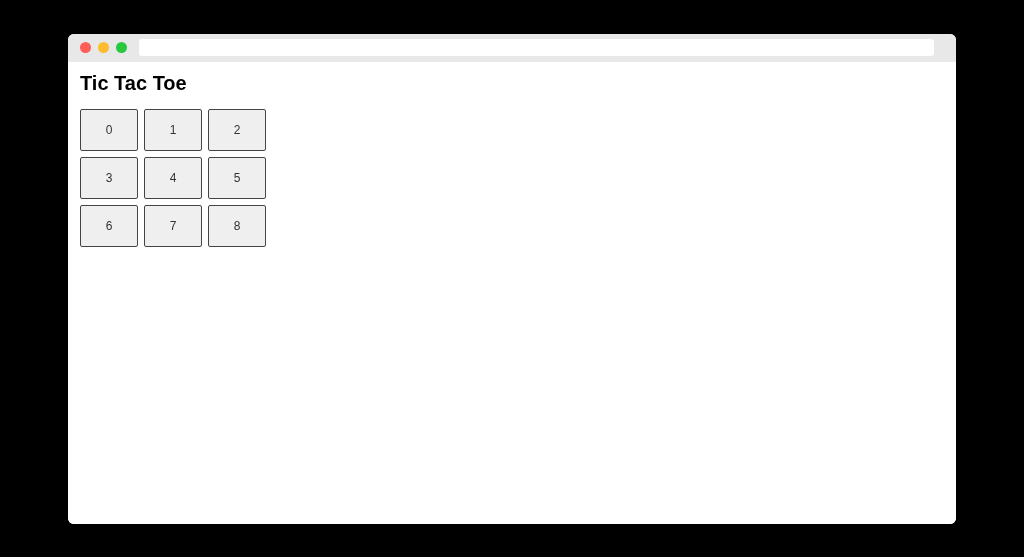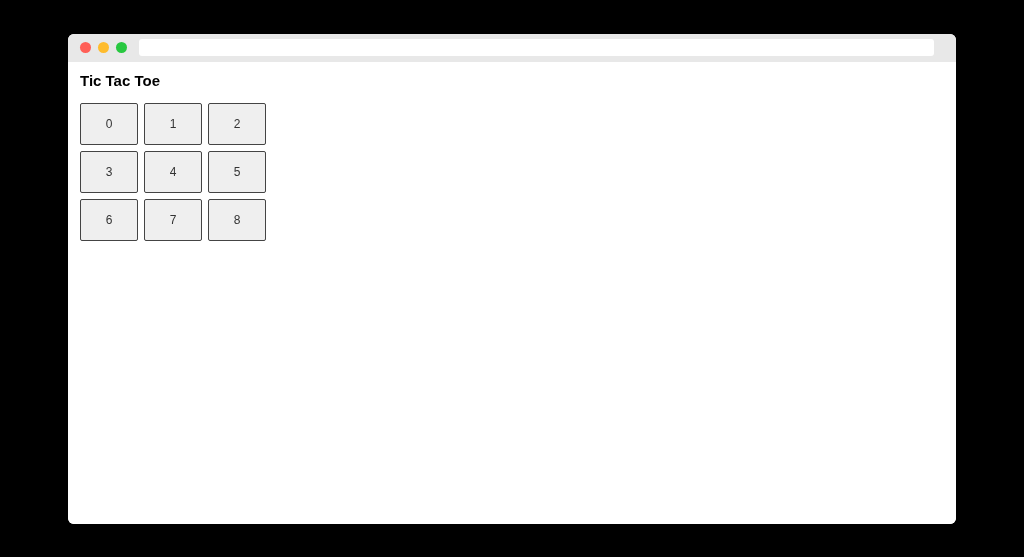--- a/index.html
+++ b/index.html
@@ -52,21 +52,21 @@
       background: #fff;
       border-radius: 3px;
       margin-right: 10px;
     }
     .content {
       flex: 1;
       padding: 10px 12px;
       background: #fff;
     }
     .page-title {
-      font-size: 15px;
+      font-size: 20px;
       font-weight: 700;
       color: #000;
       margin-bottom: 14px;
     }
     .board {
       display: grid;
       grid-template-columns: repeat(3, 58px);
       grid-template-rows: repeat(3, 42px);
       gap: 6px;
     }

